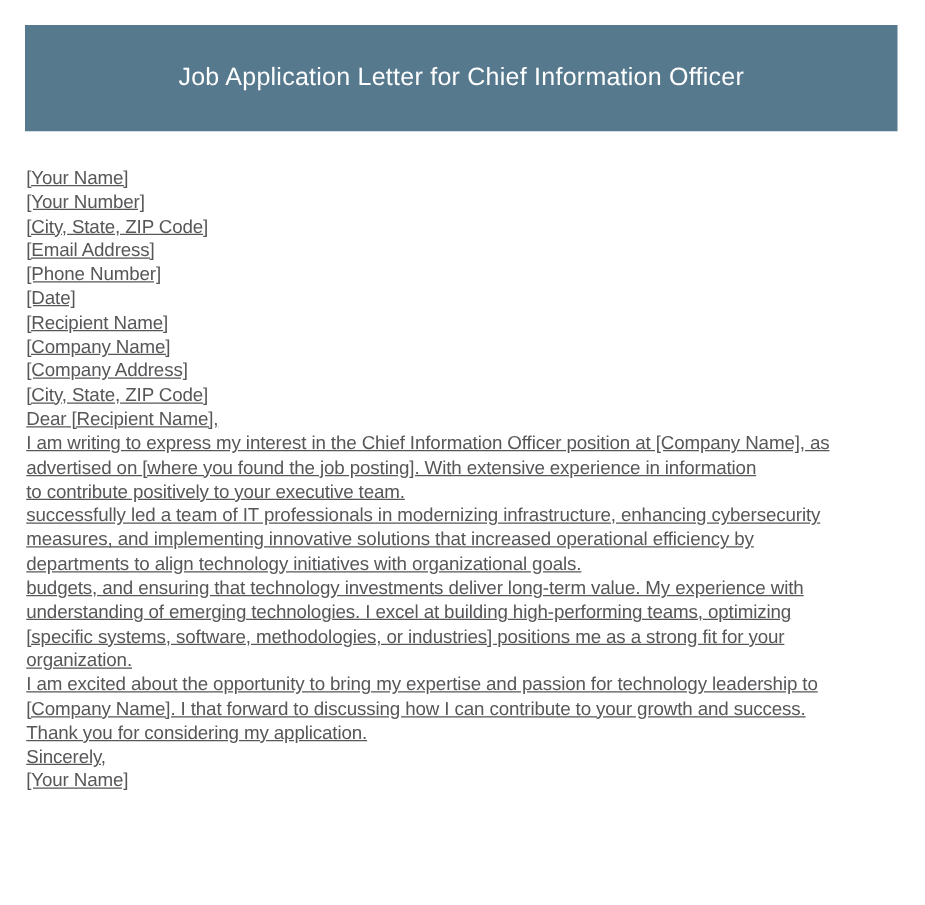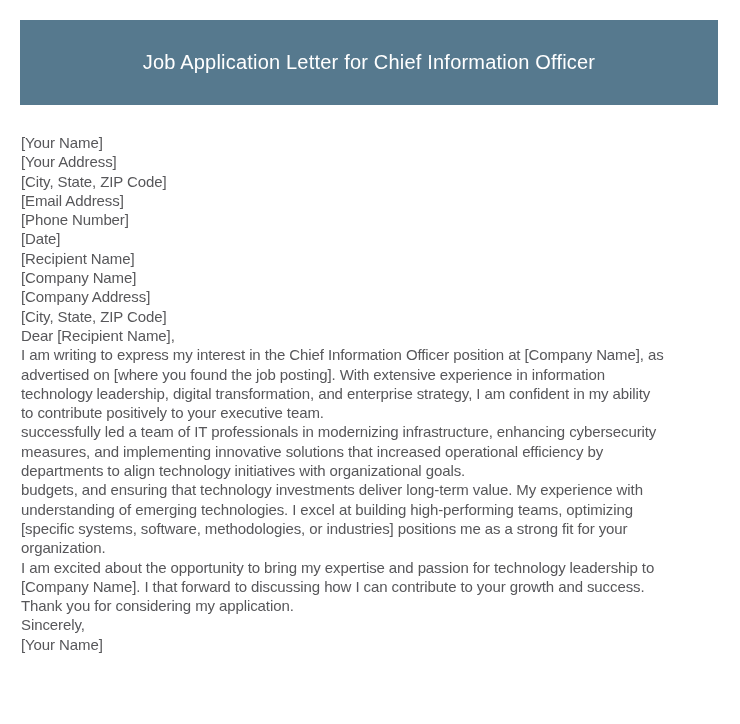--- a/index.html
+++ b/index.html
@@ -37,60 +37,60 @@
   }
   .letter {
     position: absolute;
     left: 21px;
     top: 133px;
     width: 705px;
     font-size: 15px;
     line-height: 19.3px;
     letter-spacing: -0.1px;
     font-weight: 400;
+    text-decoration: underline;
   }
   .line {
     white-space: pre;
     margin: 0;
     padding: 0;
   }
 </style>
 </head>
 <body>
 
 <div class="page">
 
   <div class="banner" style="background: rgb(86, 121, 142);">
     <h1 class="banner-title" style="color: rgb(255, 255, 255);">Job Application Letter for Chief Information Officer</h1>
   </div>
 
   <div class="letter" style="color: rgb(87, 87, 90);">
 
     <div>
         <div class="line">[Your Name]</div>
-        <div class="line">[Your Address]</div>
+        <div class="line">[Your Number]</div>
         <div class="line">[City, State, ZIP Code]</div>
         <div class="line">[Email Address]</div>
         <div class="line">[Phone Number]</div>
         <div class="line">[Date]</div>
       </div>
 
     <div>
         <div class="line">[Recipient Name]</div>
         <div class="line">[Company Name]</div>
         <div class="line">[Company Address]</div>
         <div class="line">[City, State, ZIP Code]</div>
       </div>
 
     <div class="line">Dear [Recipient Name],</div>
 
     <div>
         <div class="line">I am writing to express my interest in the Chief Information Officer position at [Company Name], as</div>
         <div class="line">advertised on [where you found the job posting]. With extensive experience in information</div>
-        <div class="line">technology leadership, digital transformation, and enterprise strategy, I am confident in my ability</div>
         <div class="line">to contribute positively to your executive team.</div>
         <div class="line">successfully led a team of IT professionals in modernizing infrastructure, enhancing cybersecurity</div>
         <div class="line">measures, and implementing innovative solutions that increased operational efficiency by</div>
         <div class="line">departments to align technology initiatives with organizational goals.</div>
         <div class="line">budgets, and ensuring that technology investments deliver long-term value. My experience with</div>
         <div class="line">understanding of emerging technologies. I excel at building high-performing teams, optimizing</div>
         <div class="line">[specific systems, software, methodologies, or industries] positions me as a strong fit for your</div>
         <div class="line">organization.</div>
         <div class="line">I am excited about the opportunity to bring my expertise and passion for technology leadership to</div>
         <div class="line">[Company Name]. I that forward to discussing how I can contribute to your growth and success.</div>

